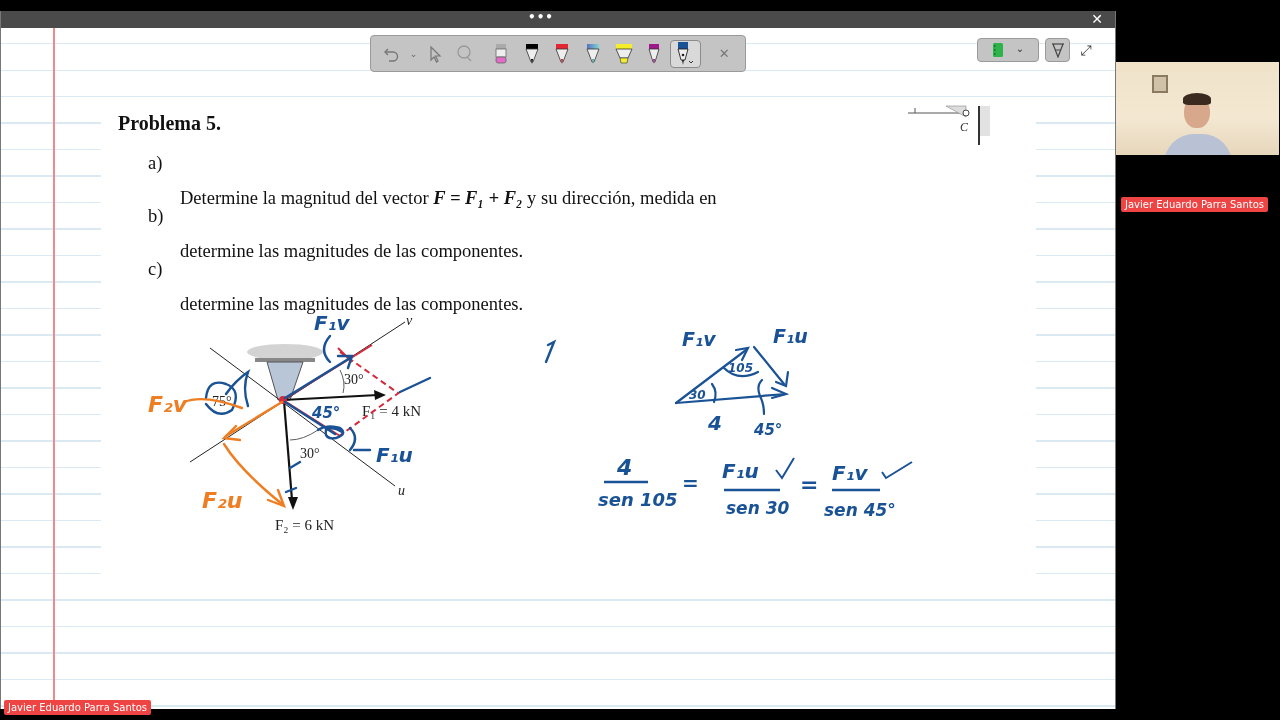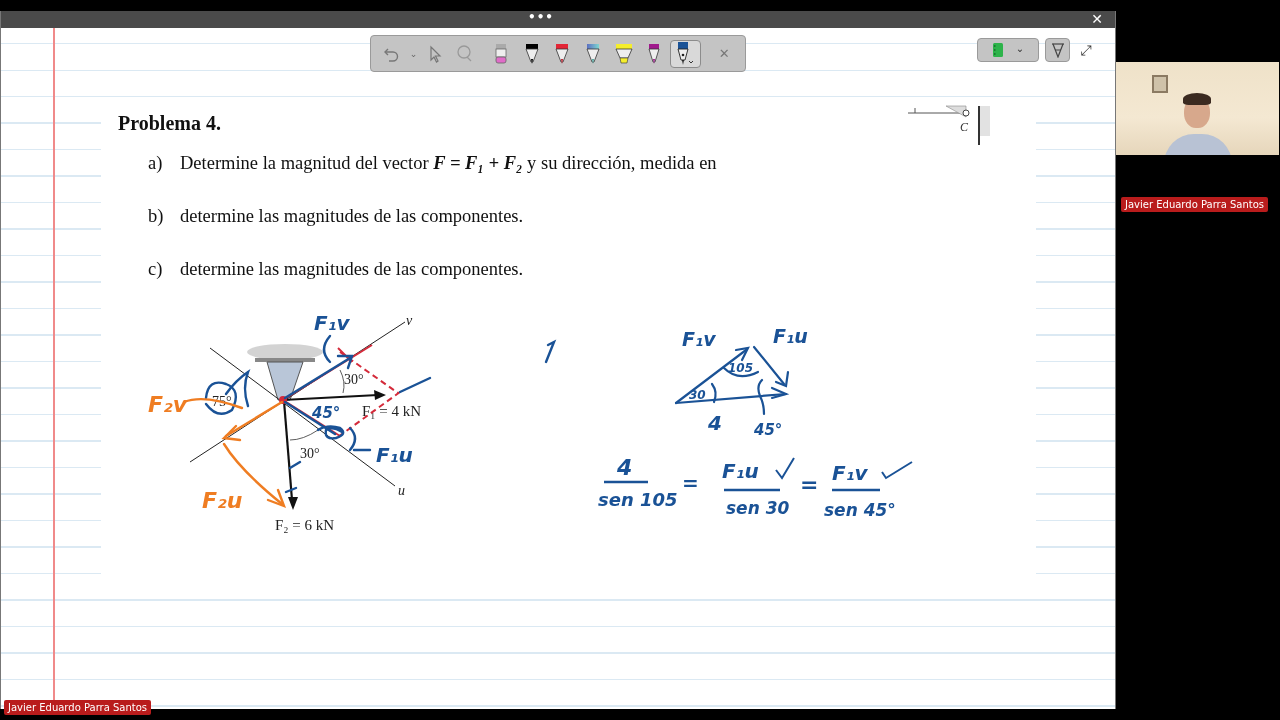--- a/index.html
+++ b/index.html
@@ -64,31 +64,31 @@
   }
   .expand-btn { width: 20px; height: 24px; display:flex; align-items:center; justify-content:center; color:#333; font-family:"DejaVu Sans",sans-serif; font-size:14px; cursor:pointer; }
 
   
   .problem-title {
     position: absolute; left: 118px; top: 112px; font-size: 20px; font-weight: bold; color: #111;
   }
   .item { position: absolute; left: 148px; font-size: 18.5px; color: #111; line-height: 26.5px; width: 860px; }
   .item .lbl { position: absolute; left: 0; }
   .item .txt { position: absolute; left: 32px; width: 822px; text-align: justify; }
-  .item .txt .line { display: block; white-space: nowrap; }
+  .item .txt .line { display: block; white-space: nowrap; margin-top: 35px; }
   .bi { font-weight: bold; font-style: italic; }
   .i { font-style: italic; }
 
   
   .video {
     position: absolute; left: 1116px; top: 62px; width: 163px; height: 93px;
     background: linear-gradient(180deg, #efe2c9 0%, #f4e8d2 60%, #e6d6bb 100%); overflow: hidden;
   }
   .name-tag {
-    position: absolute; background: #b91c1c; color: #fff; font-family: "DejaVu Sans", sans-serif;
+    position: absolute; background: #ef4444; color: #fff; font-family: "DejaVu Sans", sans-serif;
     font-size: 10px; padding: 2px 4px; border-radius: 2px; white-space: nowrap; cursor: default;
   }
   .ink-svg { position: absolute; left: 0; top: 0; }
 </style>
 </head>
 <body>
 
 <div class="window">
   <div class="titlebar">
     <span class="dots">•••</span>
@@ -191,21 +191,21 @@
   <div class="ruler-btn">
     <svg width="14" height="16" viewBox="0 0 14 16">
         <path d="M1 2 H13" stroke="#444" stroke-width="1.2"></path>
         <path d="M2 2 L7 15 L12 2" fill="none" stroke="#444" stroke-width="1.2"></path>
         <path d="M4 8 H10" stroke="#444" stroke-width="1"></path>
       </svg>
   </div>
   <div class="expand-btn">⤢</div>
 </div>
 
-<div class="problem-title">Problema 4.</div>
+<div class="problem-title">Problema 5.</div>
 
 <div class="item" style="top:150px;">
   <span class="lbl">a)</span>
   <span class="txt">
     <span class="line"><span>Determine la magnitud del vector </span><span class="bi">F =  F₁ + F₂</span><span> y su dirección, medida en</span></span>
   </span>
 </div>
 
 <div class="item" style="top:203px;">
   <span class="lbl">b)</span>

